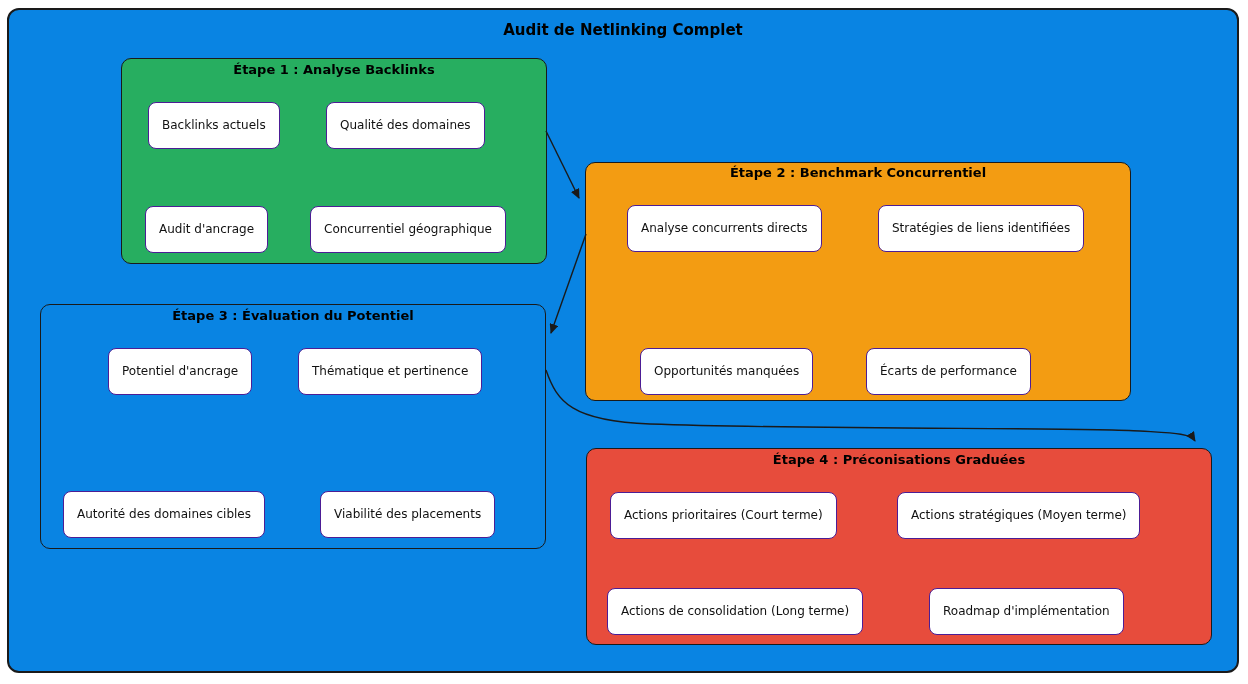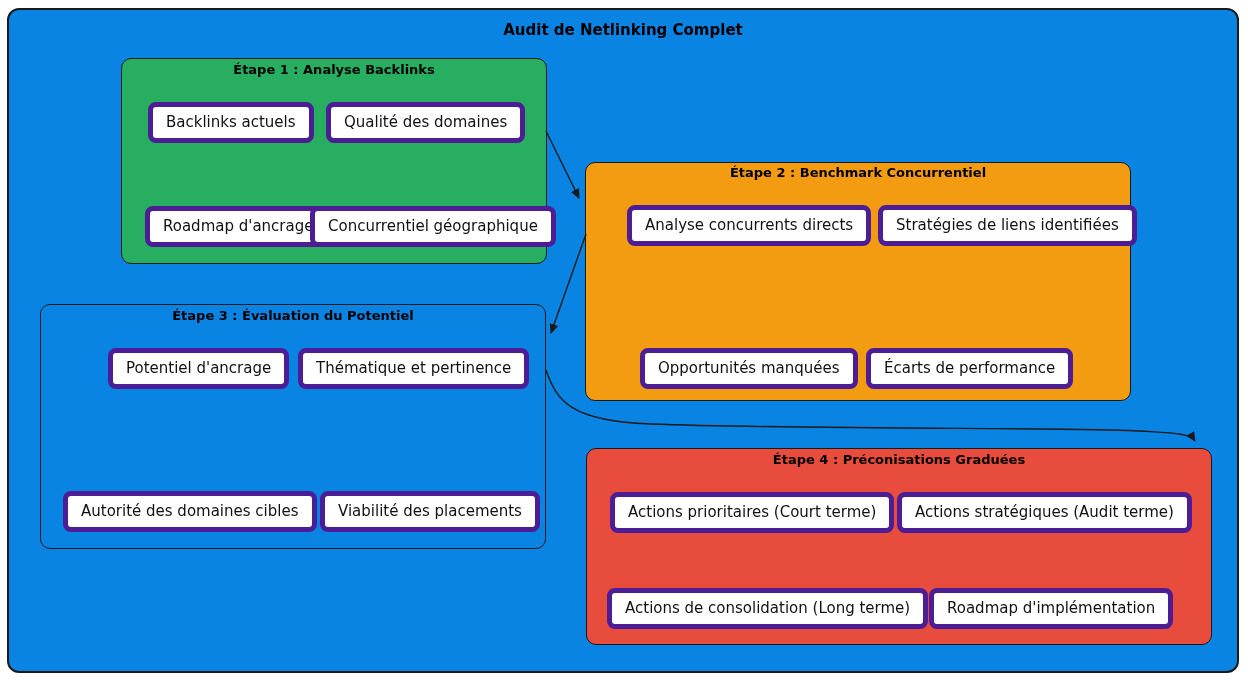--- a/index.html
+++ b/index.html
@@ -36,24 +36,24 @@
   .step-title {
     position: absolute;
     text-align: center;
     font-weight: bold;
     font-size: 13px;
     color: #000;
   }
   .node {
     position: absolute;
     background: #ffffff;
-    border: 5px solid #4c1d95;
+    border: 1px solid #4c1d95;
     border-radius: 8px;
-    padding: 7px 13px;
-    font-size: 15px;
+    padding: 14px 13px;
+    font-size: 12px;
     line-height: 17px;
     white-space: nowrap;
     color: #111111;
     box-sizing: border-box;
   }
   .arrows {
     position: absolute;
     left: 0; top: 0;
     width: 1248px; height: 684px;
     pointer-events: none;
@@ -81,35 +81,35 @@
   <div class="step-box" id="box-step3" style="background-color: rgb(9, 132, 227);"></div>
   <div class="step-box" id="box-step4" style="background-color: rgb(231, 76, 60);"></div>
 
   <div class="step-title" id="title-step1">Étape 1 : Analyse Backlinks</div>
   <div class="step-title" id="title-step2">Étape 2 : Benchmark Concurrentiel</div>
   <div class="step-title" id="title-step3">Étape 3 : Évaluation du Potentiel</div>
   <div class="step-title" id="title-step4">Étape 4 : Préconisations Graduées</div>
 
   <div class="node" style="left:148px; top:102px;">Backlinks actuels</div>
   <div class="node" style="left:326px; top:102px;">Qualité des domaines</div>
-  <div class="node" style="left:145px; top:206px;">Roadmap d'ancrage</div>
+  <div class="node" style="left:145px; top:206px;">Audit d'ancrage</div>
   <div class="node" style="left:310px; top:206px;">Concurrentiel géographique</div>
 
   <div class="node" style="left:627px; top:205px;">Analyse concurrents directs</div>
   <div class="node" style="left:878px; top:205px;">Stratégies de liens identifiées</div>
   <div class="node" style="left:640px; top:348px;">Opportunités manquées</div>
   <div class="node" style="left:866px; top:348px;">Écarts de performance</div>
 
   <div class="node" style="left:108px; top:348px;">Potentiel d'ancrage</div>
   <div class="node" style="left:298px; top:348px;">Thématique et pertinence</div>
   <div class="node" style="left:63px; top:491px;">Autorité des domaines cibles</div>
   <div class="node" style="left:320px; top:491px;">Viabilité des placements</div>
 
   <div class="node" style="left:610px; top:492px;">Actions prioritaires (Court terme)</div>
-  <div class="node" style="left:897px; top:492px;">Actions stratégiques (Audit terme)</div>
+  <div class="node" style="left:897px; top:492px;">Actions stratégiques (Moyen terme)</div>
   <div class="node" style="left:607px; top:588px;">Actions de consolidation (Long terme)</div>
   <div class="node" style="left:929px; top:588px;">Roadmap d'implémentation</div>
 
   <svg class="arrows" viewBox="0 0 1248 684" xmlns="http://www.w3.org/2000/svg">
     <defs>
       <marker id="arrowhead" markerWidth="11" markerHeight="9" refX="9" refY="4.5" orient="auto" markerUnits="userSpaceOnUse">
         <path d="M0,0 L10,4.5 L0,9 z" fill="#1a1a1a"></path>
       </marker>
     </defs>
     <path d="M 546 131 L 579 198" stroke="#1a1a1a" stroke-width="1.4" fill="none" marker-end="url(#arrowhead)"></path>

